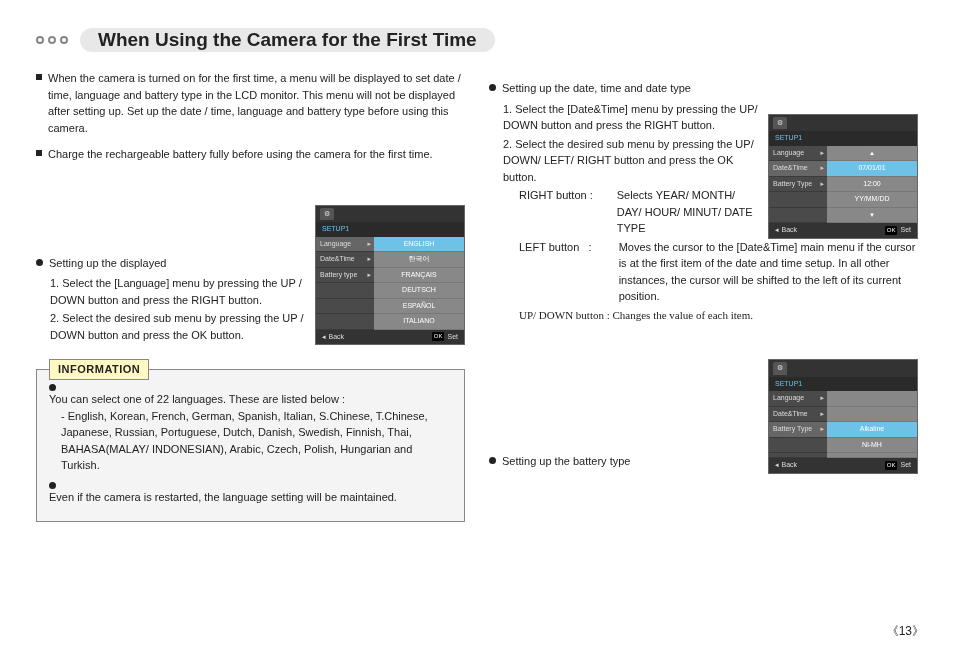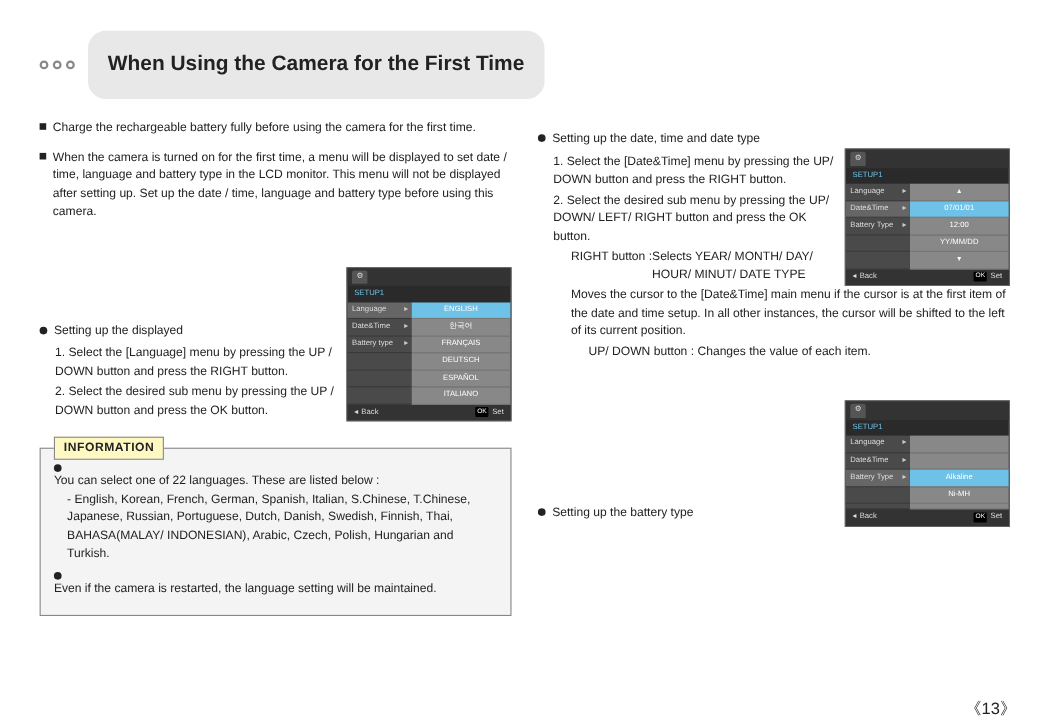--- a/index.html
+++ b/index.html
@@ -22,21 +22,21 @@
   .dot {
     width: 8px; height: 8px; border-radius: 50%;
     border: 2px solid #888;
     margin-right: 4px;
     display: inline-block;
   }
   .dot:last-of-type { margin-right: 12px; }
   .title-pill {
     background: #e8e8e8;
     border-radius: 16px;
-    padding: 20px 18px;
+    padding: 1px 18px;
     font-size: 19px;
     font-weight: bold;
   }
   .columns {
     display: flex;
     gap: 24px;
   }
   .col {
     flex: 1;
     font-size: 11px;
@@ -119,27 +119,27 @@
     font-weight: bold;
     font-size: 11px;
     letter-spacing: 0.5px;
   }
   .info-item { display: flex; margin-bottom: 4px; flex-direction: column; }
   .info-item .circ {
     width: 7px; height: 7px; background: #222; border-radius: 50%;
     margin-top: 4px; margin-right: 6px; flex-shrink: 0;
   }
   .sub-indent { margin-left: 12px; }
-  .def-row { display: flex; margin-left: 16px; margin-bottom: 2px; }
+  .def-row { display: flex; margin-left: 16px; margin-bottom: 2px; gap: 24px; }
   .def-label { flex-shrink: 0; }
   .def-text { }
   .page-num {
     position: absolute;
-    bottom: 6px; right: 30px;
-    font-size: 15px;
+    bottom: 20px; right: 30px;
+    font-size: 12px;
   }
   .page-num::before { content: "《"; }
   .page-num::after { content: "》"; }
   .gap-top { margin-top: 34px; }
 </style>
 </head>
 <body>
 
 <div class="page">
 
@@ -149,26 +149,26 @@
     <span class="dot"></span>
     <div class="title-pill">When Using the Camera for the First Time</div>
   </div>
 
   <div class="columns">
 
     <div class="col">
 
       <div class="para">
         <div class="sq"></div>
-        <div>Charge the rechargeable battery fully before using the camera for the first time.</div>
+        <div>When the camera is turned on for the first time, a menu will be displayed to set date / time, language and battery type in the LCD monitor. This menu will not be displayed after setting up. Set up the date / time, language and battery type before using this camera.</div>
       </div>
 
       <div class="para">
         <div class="sq"></div>
-        <div>When the camera is turned on for the first time, a menu will be displayed to set date / time, language and battery type in the LCD monitor. This menu will not be displayed after setting up. Set up the date / time, language and battery type before using this camera.</div>
+        <div>Charge the rechargeable battery fully before using the camera for the first time.</div>
       </div>
 
       <div class="row-flex" style="margin-top:40px;">
         <div class="sect-content">
           <div class="sect">
             <div class="circ"></div>
             <div>Setting up the displayed</div>
           </div>
           <div class="step-list">
             <div class="step">1. Select the [Language] menu by pressing the UP / DOWN button and press the RIGHT button.</div>
@@ -280,23 +280,24 @@
             <span>
                 <span class="kbtn">OK</span> 
                 <span>Set</span>
               </span>
           </div>
         </div>
       </div>
 
       <div class="step-list" style="margin-left:14px;">
         <div class="def-row" style="margin-left:16px;">
+          <div class="def-label" style="white-space:pre;">LEFT button   : </div>
           <div class="def-text">Moves the cursor to the [Date&amp;Time] main menu if the cursor is at the first item of the date and time setup. In all other instances, the cursor will be shifted to the left of its current position.</div>
         </div>
-        <div class="step" style="margin-left:32px;">UP/ DOWN button : Changes the value of each item.</div>
+        <div class="step" style="margin-left:16px;font-family:Liberation Serif, serif;">UP/ DOWN button : Changes the value of each item.</div>
       </div>
 
       <div class="row-flex gap-top">
         <div class="sect-content">
           <div class="sect">
             <div class="circ"></div>
             <div>Setting up the battery type</div>
           </div>
         </div>
 

